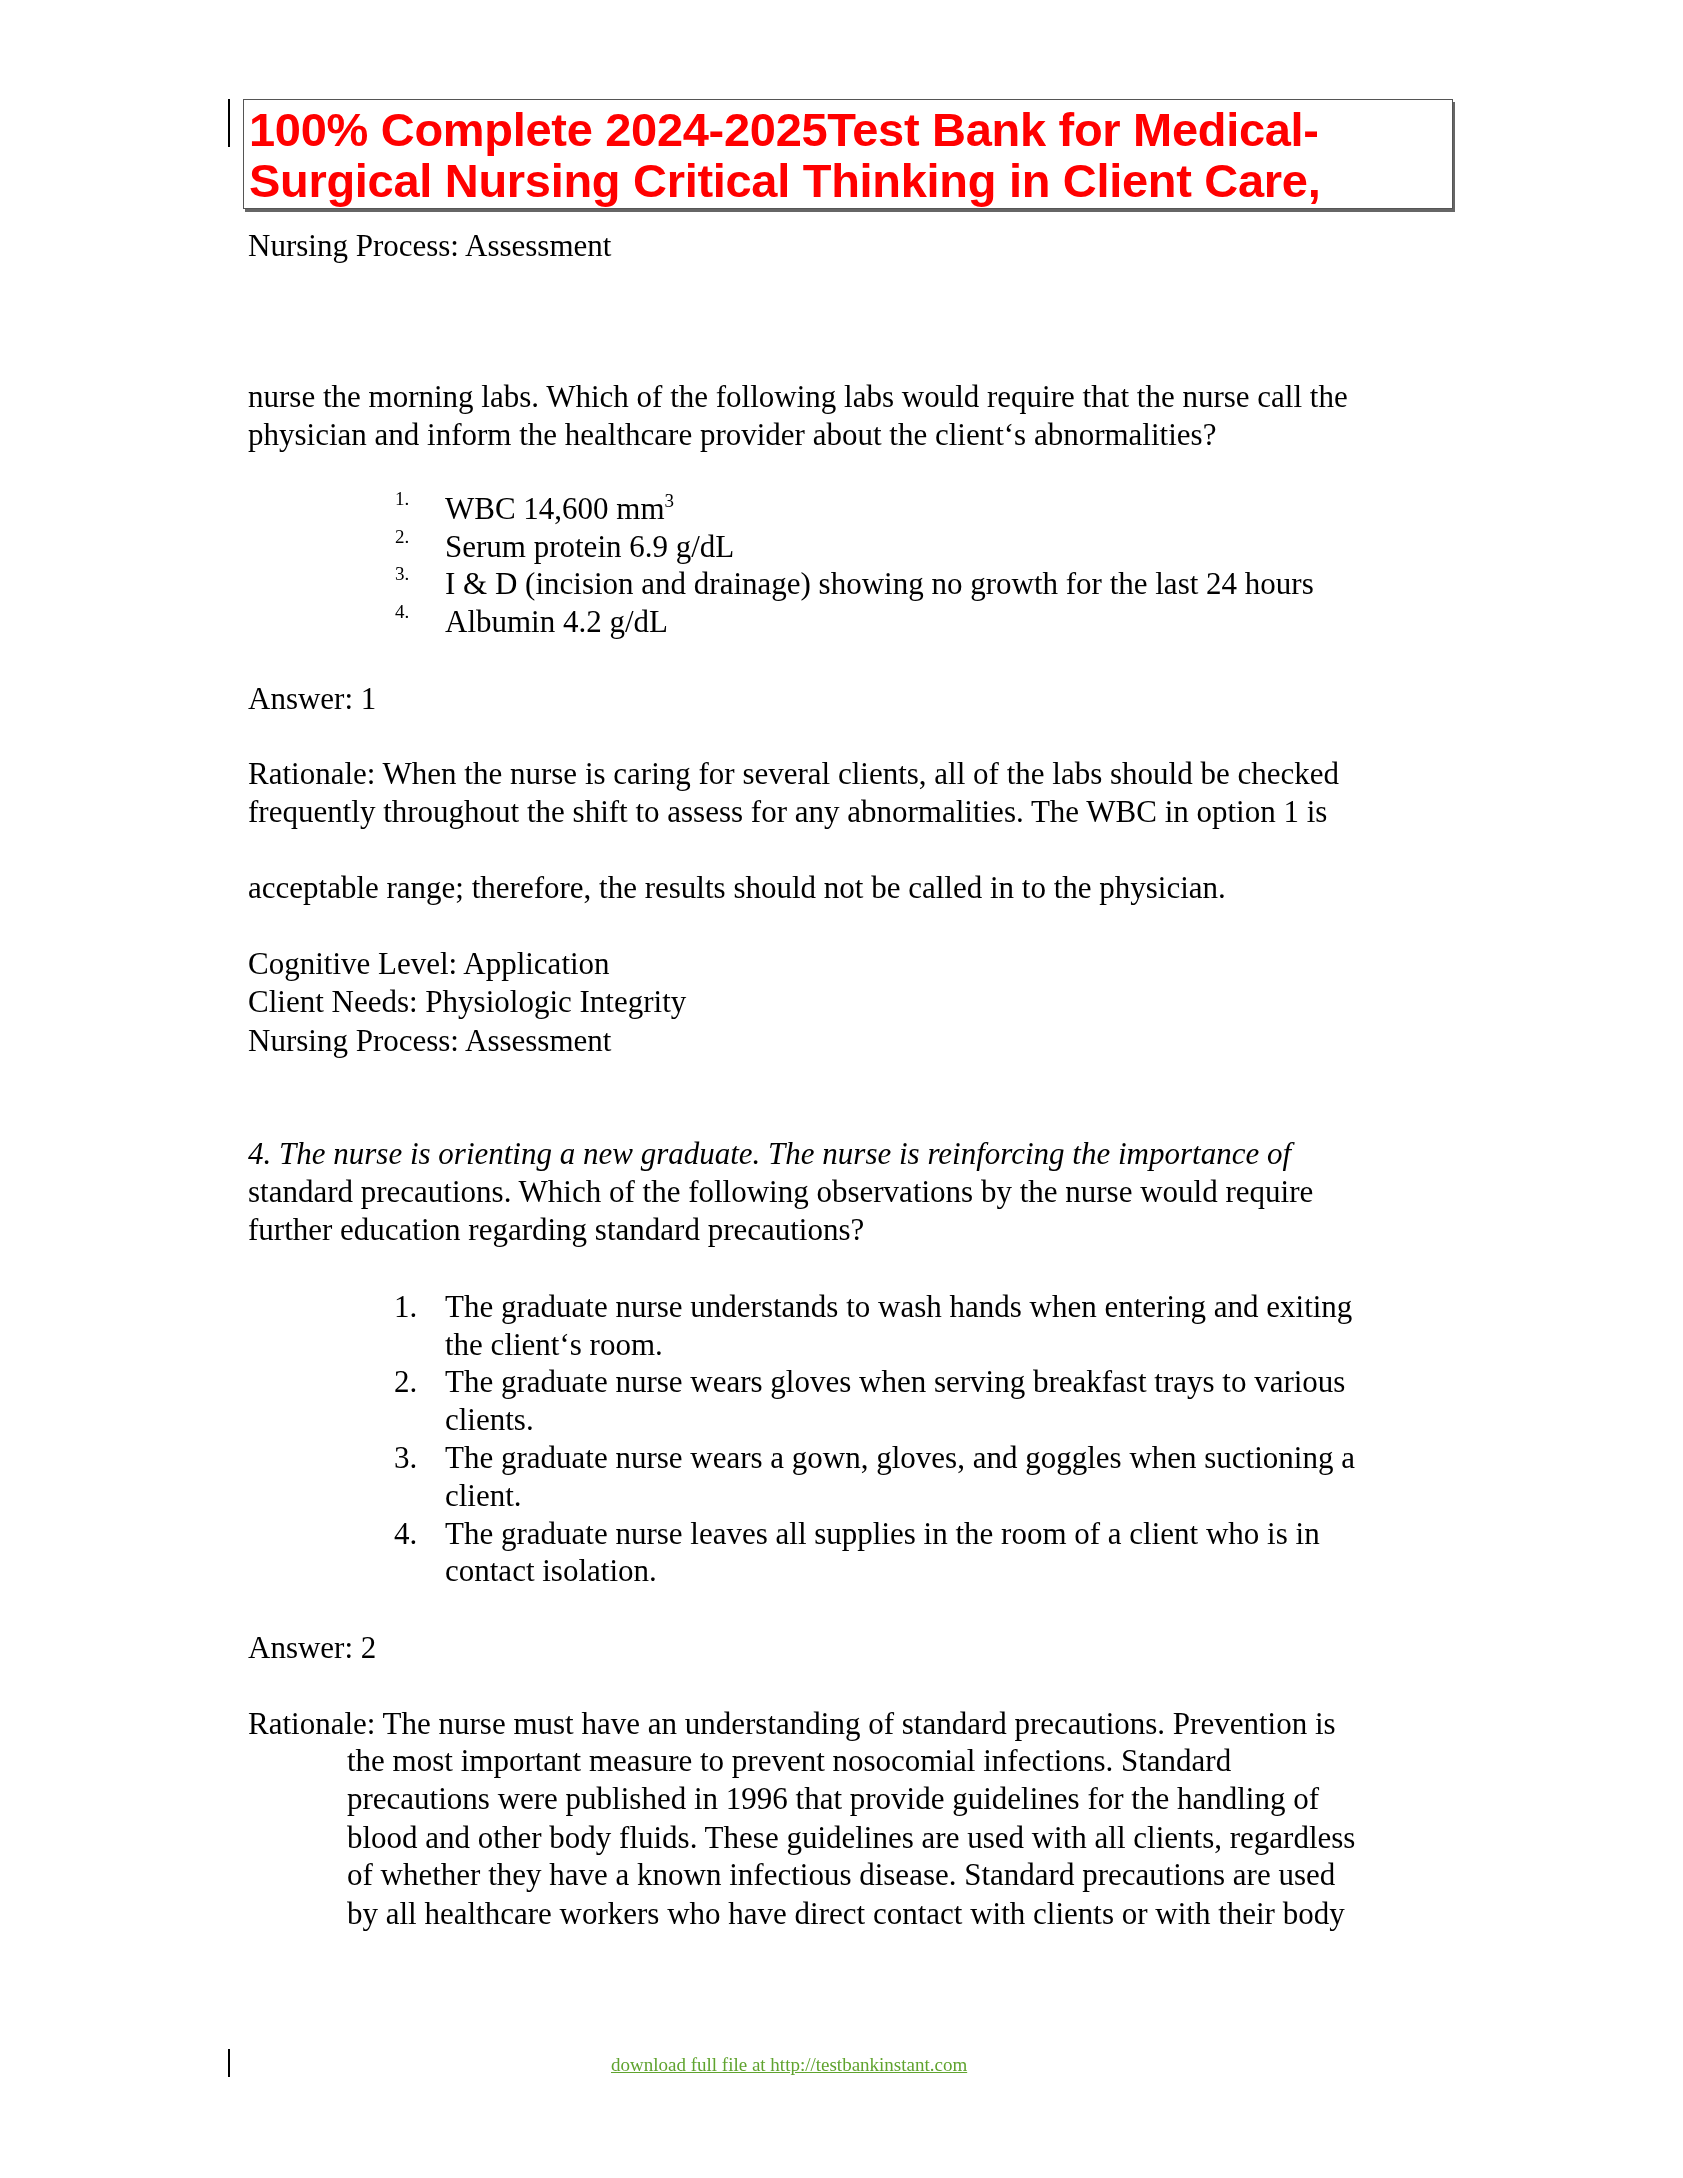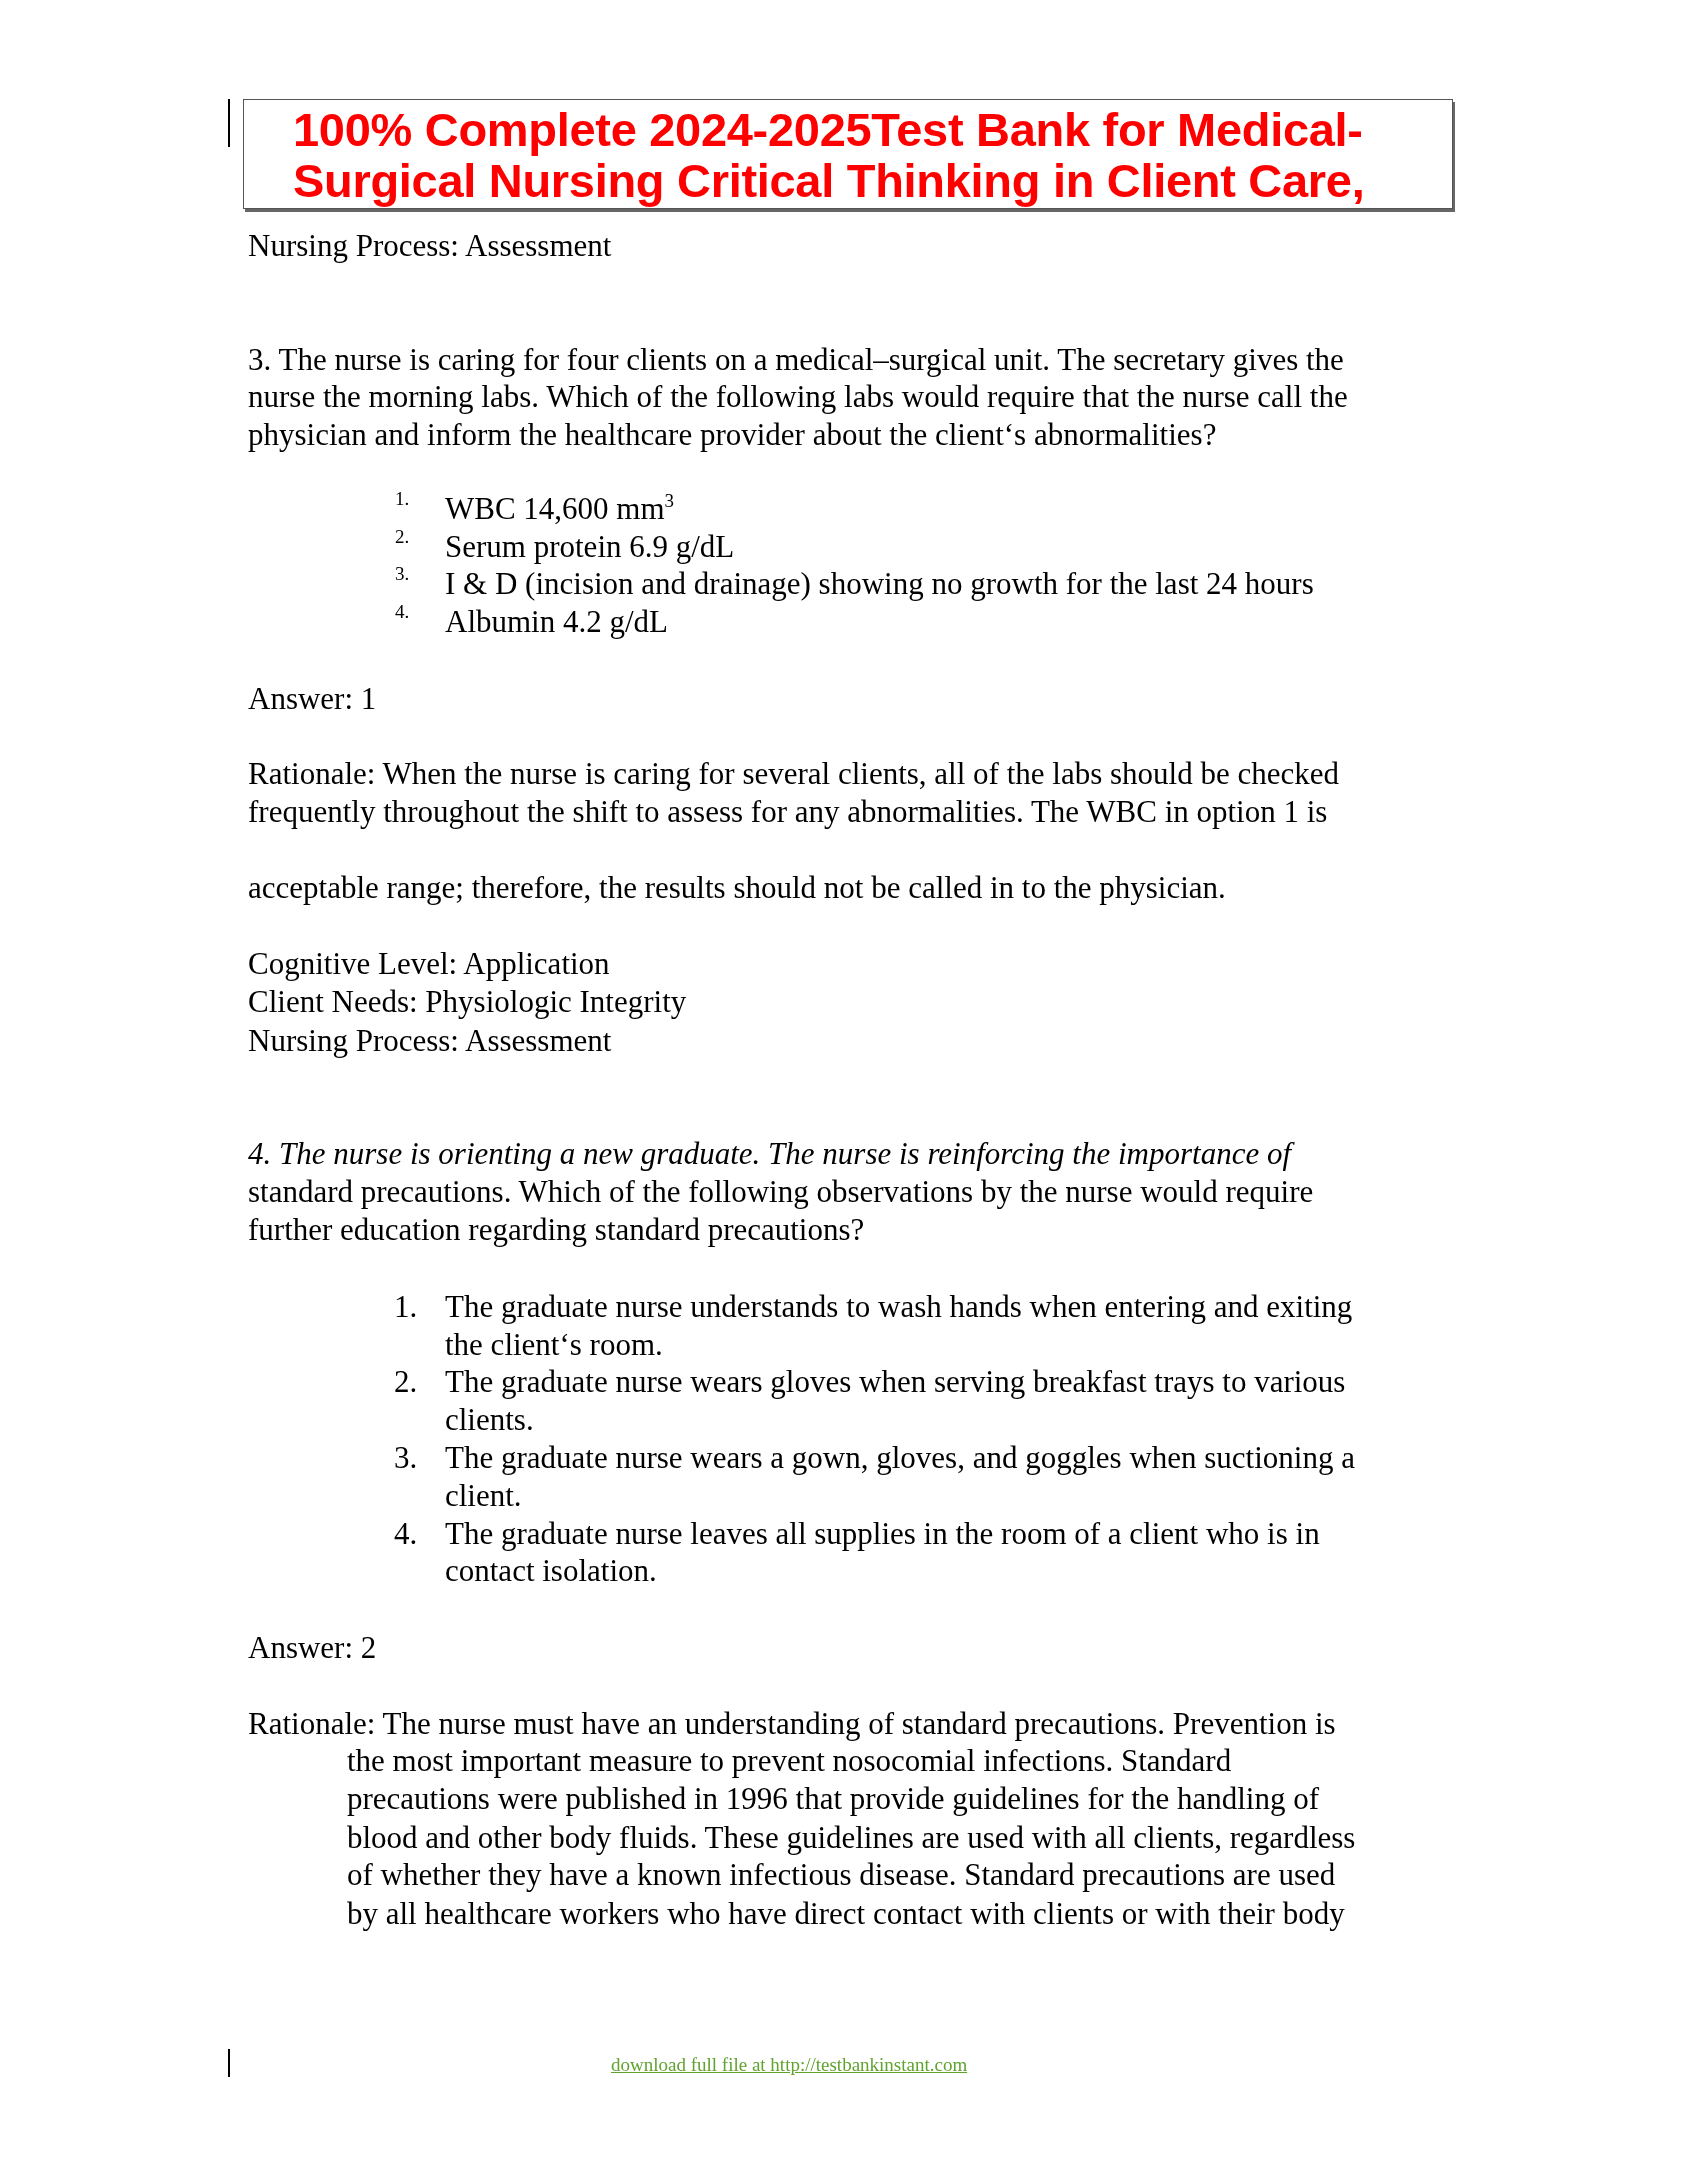--- a/index.html
+++ b/index.html
@@ -8,21 +8,21 @@
 
   .change-bar { position: absolute; width: 2px; background: #000; }
 
   .title-box {
     position: absolute; left: 243px; top: 99px; width: 1210px; height: 110px;
     border: 1.5px solid #555; box-shadow: 2px 3px 0 #666;
     box-sizing: border-box; padding: 4px 0 0 5px;
   }
   .title-line {
     font-family: "Liberation Sans", sans-serif; font-weight: bold; color: #ff0000;
-    font-size: 47px; line-height: 51px; white-space: nowrap; letter-spacing: -0.3px; margin-left: 44px;
+    font-size: 47px; line-height: 51px; white-space: nowrap; letter-spacing: -0.3px;
   }
 
   .t {
     position: absolute; font-family: "Liberation Serif", serif; font-size: 31px;
     color: #000; white-space: nowrap; line-height: 38px; height: 38px;
   }
   .num-sup { position: absolute; font-family: "Liberation Serif", serif; font-size: 19px; color:#000; }
   .num { position: absolute; font-family: "Liberation Serif", serif; font-size: 31px; color:#000; line-height: 38px; }
   sup { font-size: 19px; line-height: 0; vertical-align: 12px; }
 
@@ -39,21 +39,20 @@
 
   <div class="change-bar" style="left:228px; top:99px; height:48px;"></div>
 
   <div class="title-box">
     <div class="title-line">100% Complete 2024-2025Test Bank for Medical-</div>
     <div class="title-line">Surgical Nursing Critical Thinking in Client Care,</div>
   </div>
 
   <div class="t" style="left:248px; top:227px;">Nursing Process: Assessment</div>
 
-  <div class="t" style="left:248px; top:341px;">3. The nurse is caring for four clients on a medical–surgical unit. The secretary gives the</div>
   <div class="t" style="left:248px; top:378px;">nurse the morning labs. Which of the following labs would require that the nurse call the</div>
   <div class="t" style="left:248px; top:416px;">physician and inform the healthcare provider about the client‘s abnormalities?</div>
 
   <span class="num-sup" style="left:395px; top:488px;">1.</span>
   <div class="t" style="left:445px; top:490px;"><span>WBC 14,600 mm</span><sup>3</sup></div>
 
   <span class="num-sup" style="left:395px; top:526px;">2.</span>
   <div class="t" style="left:445px; top:528px;">Serum protein 6.9 g/dL</div>
 
   <span class="num-sup" style="left:395px; top:563px;">3.</span>

